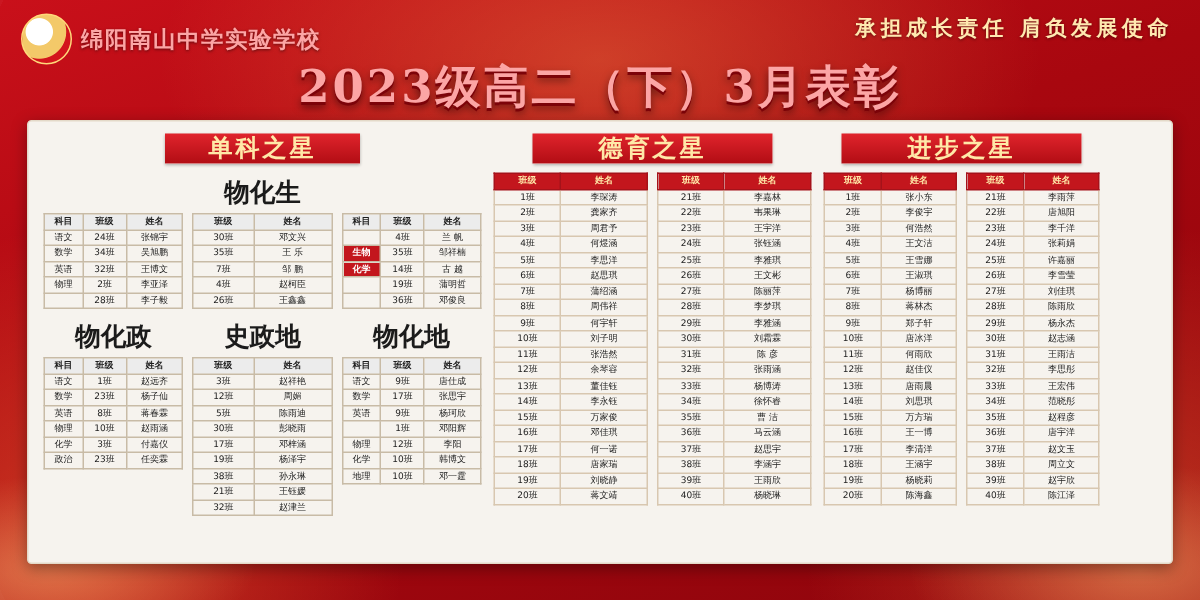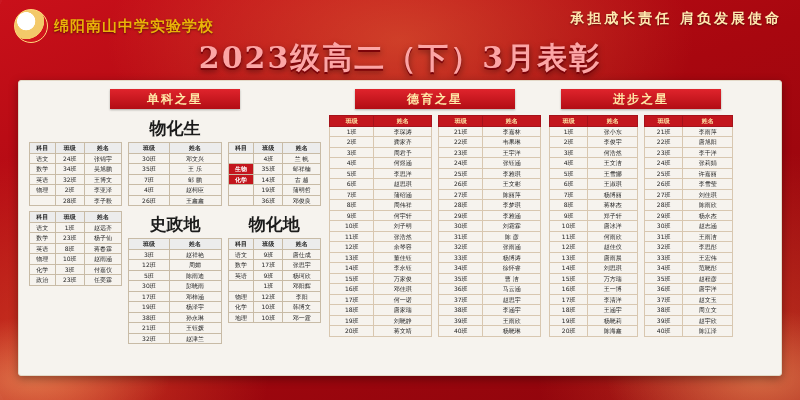--- a/index.html
+++ b/index.html
@@ -36,21 +36,21 @@
     position:absolute;left:14px;top:8px;height:36px;display:flex;align-items:center;gap:6px;
   }
   .logo-mark{
     width:32px;height:32px;border-radius:50%;
     background:radial-gradient(circle at 35% 35%,#fff 0 30%, #f3c969 32% 60%, #d3141c 62% 100%);
     border:1px solid #ffd87a;
     flex:none;
   }
   .logo-text{
     font-family:"DejaVu Serif","Liberation Serif",serif;
-    color:#eab308;font-size:15px;font-weight:bold;letter-spacing:1px;
+    color:#fca5a5;font-size:15px;font-weight:bold;letter-spacing:1px;
     text-shadow:0 1px 2px rgba(0,0,0,.5);white-space:nowrap;
   }
   .slogan{
     position:absolute;right:18px;top:10px;color:#ffe9b0;font-size:14px;font-weight:bold;
     letter-spacing:3px;text-shadow:0 1px 2px rgba(0,0,0,.45);
     font-family:"DejaVu Serif","Liberation Serif",serif;
     margin-left:40px;
   }
   .main-title{
     position:absolute;top:38px;left:0;right:0;text-align:center;
@@ -67,21 +67,21 @@
     display:flex;gap:8px;padding:8px 10px;box-sizing:border-box;
   }
   .col{display:flex;flex-direction:column;}
   .col-a{width:292px;}
   .col-b{width:212px;}
   .col-c{width:184px;}
 
   .banner{
     position:relative;height:20px;margin:0 auto 6px;
     background:linear-gradient(180deg,#e0242c,#b20d14);
-    color:#ffe9a8;font-size:12px;font-weight:bold;letter-spacing:2px;
+    color:#ffe9a8;font-size:16px;font-weight:bold;letter-spacing:2px;
     display:flex;align-items:center;justify-content:center;
     font-family:"DejaVu Serif","Liberation Serif",serif;
     box-shadow:0 1px 2px rgba(0,0,0,.3);
   }
   .banner:before,.banner:after{
     content:"";position:absolute;top:2px;width:10px;height:20px;background:#8d060c;z-index:-1;
   }
   .banner:before{left:-9px;clip-path:polygon(0 0,100% 0,100% 100%,0 70%);}
   .banner:after{right:-9px;clip-path:polygon(0 0,100% 0,100% 70%,0 100%);}
   .banner-w1{width:130px;}
@@ -232,20 +232,21 @@
                 <td>36班</td>
                 <td>邓俊良</td>
               </tr>
             </tbody>
           </table>
       </div>
     </div>
 
     <div class="tbl-wrap">
       <div>
+        <div class="subhead">物化政</div>
         <table class="tbl-b1">
             <thead>
               <tr>
                 <th>科目</th>
                 <th>班级</th>
                 <th>姓名</th>
               </tr>
             </thead>
             <tbody>
               <tr>

